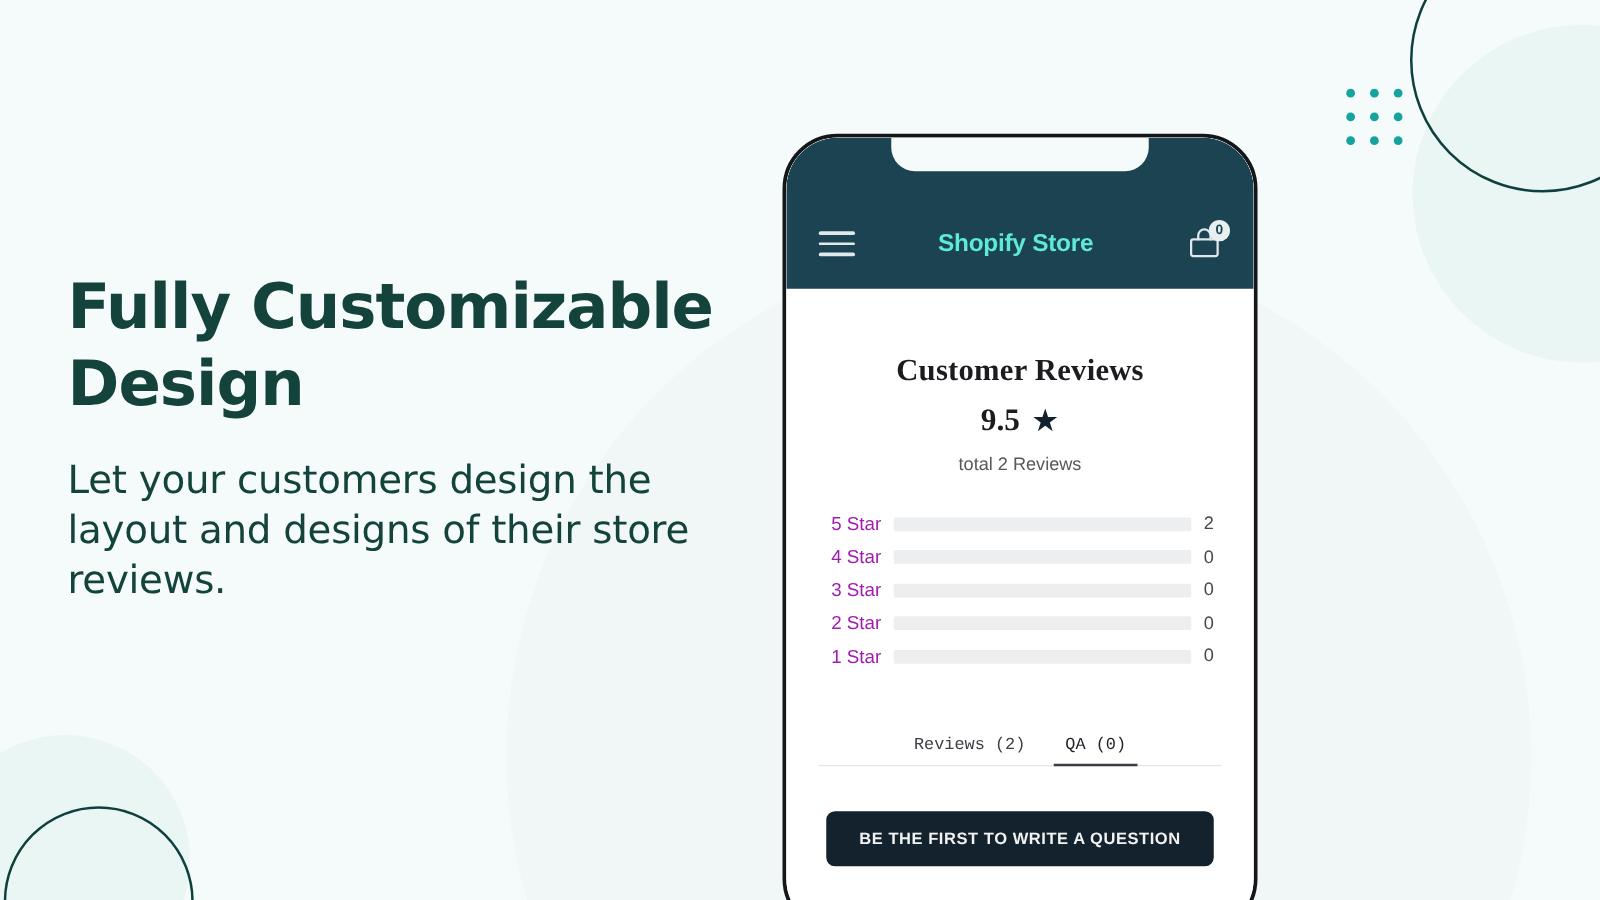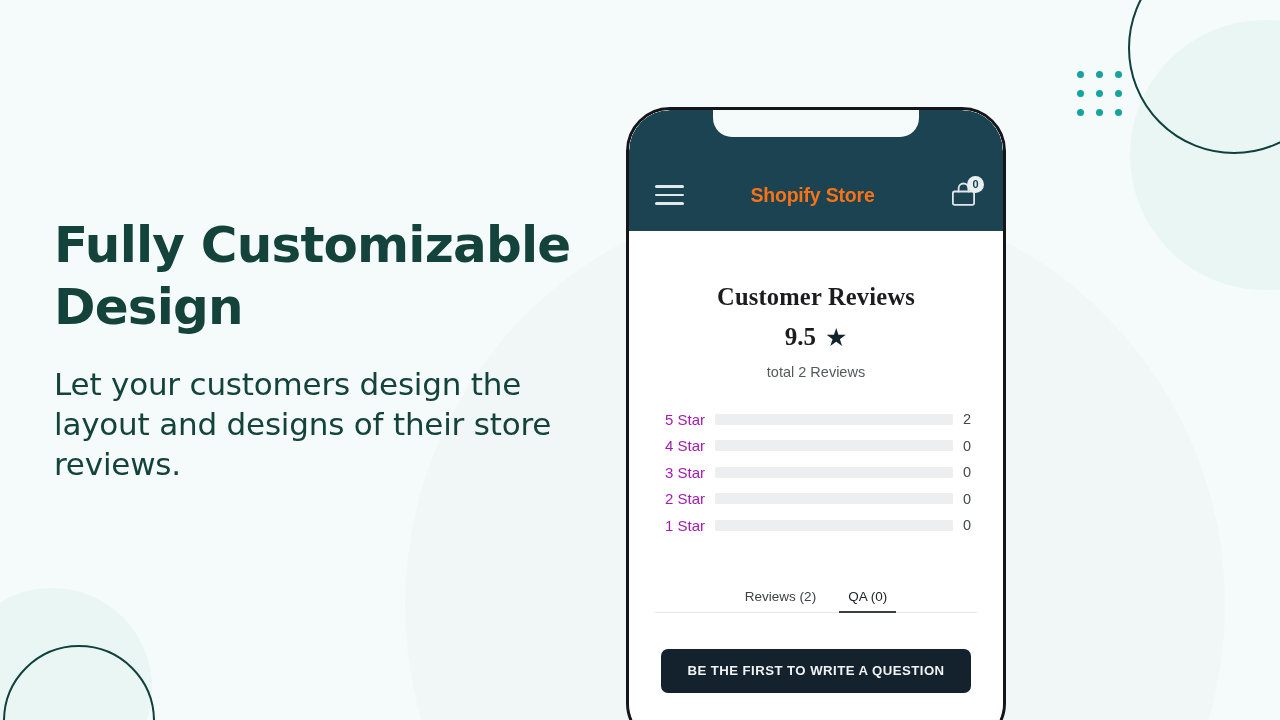--- a/index.html
+++ b/index.html
@@ -187,21 +187,21 @@
   .hamburger span {
     display: block;
     height: 2.6px;
     background: #dfe8ea;
     border-radius: 2px;
   }
 
   .store-title {
     flex: 1 1 auto;
     text-align: center;
-    color: #f97316;
+    color: #5eead4;
     font-size: 19.5px;
     font-weight: bold;
     letter-spacing: -0.2px;
     margin-left: -6px;
   }
 
   .cart {
     position: relative;
     width: 34px;
     height: 34px;
@@ -304,20 +304,21 @@
   }
 
   
   .tabs {
     margin-top: 34px;
     display: flex;
     justify-content: center;
     align-items: flex-end;
     gap: 14px;
     border-bottom: 1px solid #e4e5e7;
+    font-family: Liberation Mono, monospace;
   }
   .tab {
     padding: 4px 9px 7px;
     font-size: 13.5px;
     color: #3e4145;
     cursor: pointer;
     border-bottom: 2.5px solid transparent;
     margin-bottom: -1px;
   }
   .tab.active {

